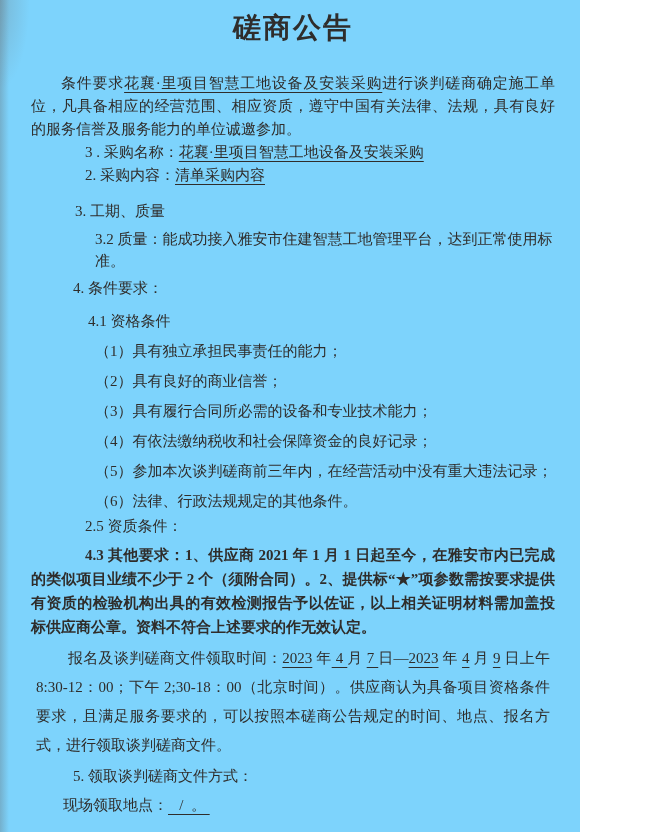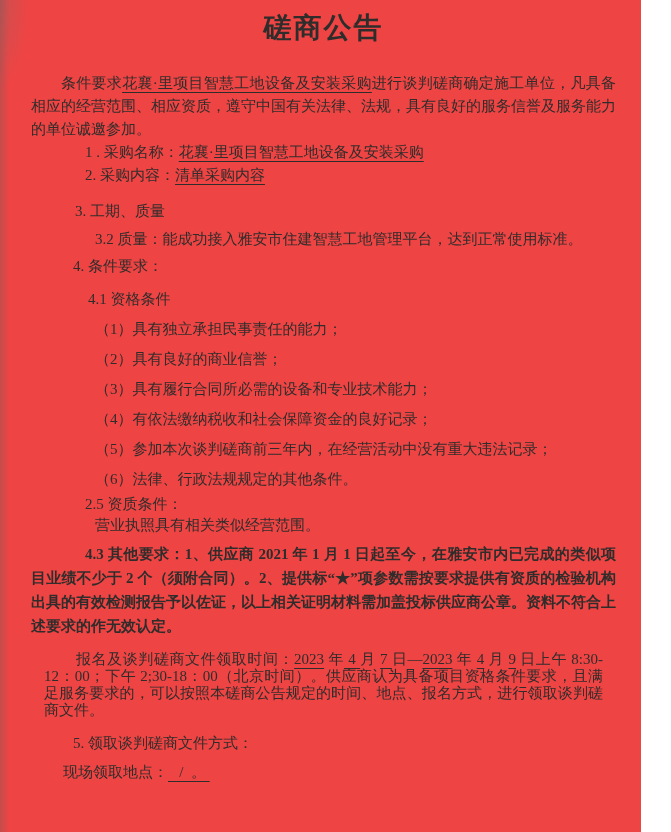--- a/index.html
+++ b/index.html
@@ -1,18 +1,18 @@
 <!DOCTYPE html>
 <html><head>
 <meta charset="utf-8">
 <style>
   html,body{margin:0;padding:0;background:#ffffff;}
   .page{
-    position:relative;width:641px;height:832px;overflow:hidden;
-    background:#ef4444;
+    position:relative;width:580px;height:832px;overflow:hidden;
+    background:#7dd3fc;
     font-family:"Liberation Serif","DejaVu Serif",serif;
     color:#2f2d2b;
     font-size:15px;
   }
   
   .scan-shade-left{position:absolute;left:0;top:0;bottom:0;width:9px;
     background:linear-gradient(90deg,rgba(95,95,95,.30),rgba(255,255,255,0));pointer-events:none;}
   .scan-corner{position:absolute;left:0;top:0;width:30px;height:90px;
     background:radial-gradient(ellipse at 0 0,rgba(110,110,110,.28),transparent 70%);pointer-events:none;}
   .content{position:relative;padding:10px 25px 0 31px;}
@@ -27,62 +27,61 @@
   .h3-row{margin-top:14px;padding-left:44px;}
   .s31-row{margin-top:5px;padding-left:64px;}
   .s32-row{margin-top:6px;padding-left:64px;}
   .h4-row{margin-top:5px;padding-left:42px;}
   .s41-row{margin-top:11px;padding-left:57px;}
   .q-row{margin-top:8px;padding-left:64px;}
   .s42-row{margin-top:4px;padding-left:54px;line-height:21px;}
   .lic-row{padding-left:64px;line-height:21px;}
 
   .para43{margin:6px 0 0 0;line-height:24px;text-indent:54px;text-align:justify;font-weight:700;}
-  .para-reg{margin:13px;line-height:17px;text-indent:32px;text-align:justify;}
+  .para-reg{margin:5px;line-height:29px;text-indent:32px;text-align:justify;}
   .h5-row{margin-top:1px;padding-left:42px;}
   .onsite-row{margin-top:7px;padding-left:32px;}
 
   .b{font-weight:400;}
   .u{text-decoration:underline;text-underline-offset:4px;text-decoration-thickness:1px;}
 </style>
 </head>
 <body>
 
 <div class="page">
   <div class="scan-corner"></div>
   <div class="scan-shade-left"></div>
 
   <div class="content">
 
     <h1 class="doc-title">磋商公告</h1>
 
     <p class="intro"><span>条件要求</span><span class="b u">花襄·里项目智慧工地设备及安装采购</span><span>进行谈判磋商确定施工单位，凡具备相应的经营范围、相应资质，遵守中国有关法律、法规，具有良好的服务信誉及服务能力的单位诚邀参加。</span></p>
 
-    <div class="row item-row"><span class="b">1 . 采购名称：</span><span class="b u">花襄·里项目智慧工地设备及安装采购</span></div>
+    <div class="row item-row"><span class="b">3 . 采购名称：</span><span class="b u">花襄·里项目智慧工地设备及安装采购</span></div>
 
     <div class="row item-row"><span class="b">2.  采购内容：</span><span class="b u">清单采购内容</span></div>
 
     <div class="row h3-row b">3. 工期、质量</div>
 
 
     <div class="row s32-row"><span>3.2 质量：</span><span>能成功接入雅安市住建智慧工地管理平台，达到正常使用标准。</span></div>
 
     <div class="row h4-row b">4. 条件要求：</div>
 
     <div class="row s41-row">4.1 资格条件</div>
 
     <div class="row q-row">（1）具有独立承担民事责任的能力；</div>
     <div class="row q-row">（2）具有良好的商业信誉；</div>
     <div class="row q-row">（3）具有履行合同所必需的设备和专业技术能力；</div>
     <div class="row q-row">（4）有依法缴纳税收和社会保障资金的良好记录；</div>
     <div class="row q-row">（5）参加本次谈判磋商前三年内，在经营活动中没有重大违法记录；</div>
     <div class="row q-row">（6）法律、行政法规规定的其他条件。</div>
 
     <div class="row s42-row">2.5 资质条件：</div>
-    <div class="row lic-row b">营业执照具有相关类似经营范围。</div>
 
     <p class="para43"><span>4.3 其他要求：</span><span>1、供应商 2021 年 1 月 1 日起至今，在雅安市内已完成的类似项目业绩不少于 2 个（须附合同）。2、提供标“★”项参数需按要求提供有资质的检验机构出具的有效检测报告予以佐证，以上相关证明材料需加盖投标供应商公章。资料不符合上述要求的作无效认定。</span></p>
 
     <p class="para-reg"><span class="b">报名及谈判磋商文件领取时间：</span><span class="u">2023</span><span> 年</span><span class="u"> 4 </span><span>月 </span><span class="u"> 7 </span><span>日—</span><span class="u">2023</span><span> 年 </span><span class="u">4</span><span> 月 </span><span class="u">9</span><span> 日上午 8:30-12：00；下午 2;30-18：00（北京时间）。供应商认为具备项目资格条件要求，且满足服务要求的，可以按照本磋商公告规定的时间、地点、报名方式，进行领取谈判磋商文件。</span></p>
 
     <div class="row h5-row b">5.  领取谈判磋商文件方式：</div>
 
     <div class="row onsite-row"><span class="b">现场领取地点：</span><span class="u">&nbsp;&nbsp;&nbsp;/&nbsp;&nbsp;。&nbsp;</span></div>
 
   </div>

